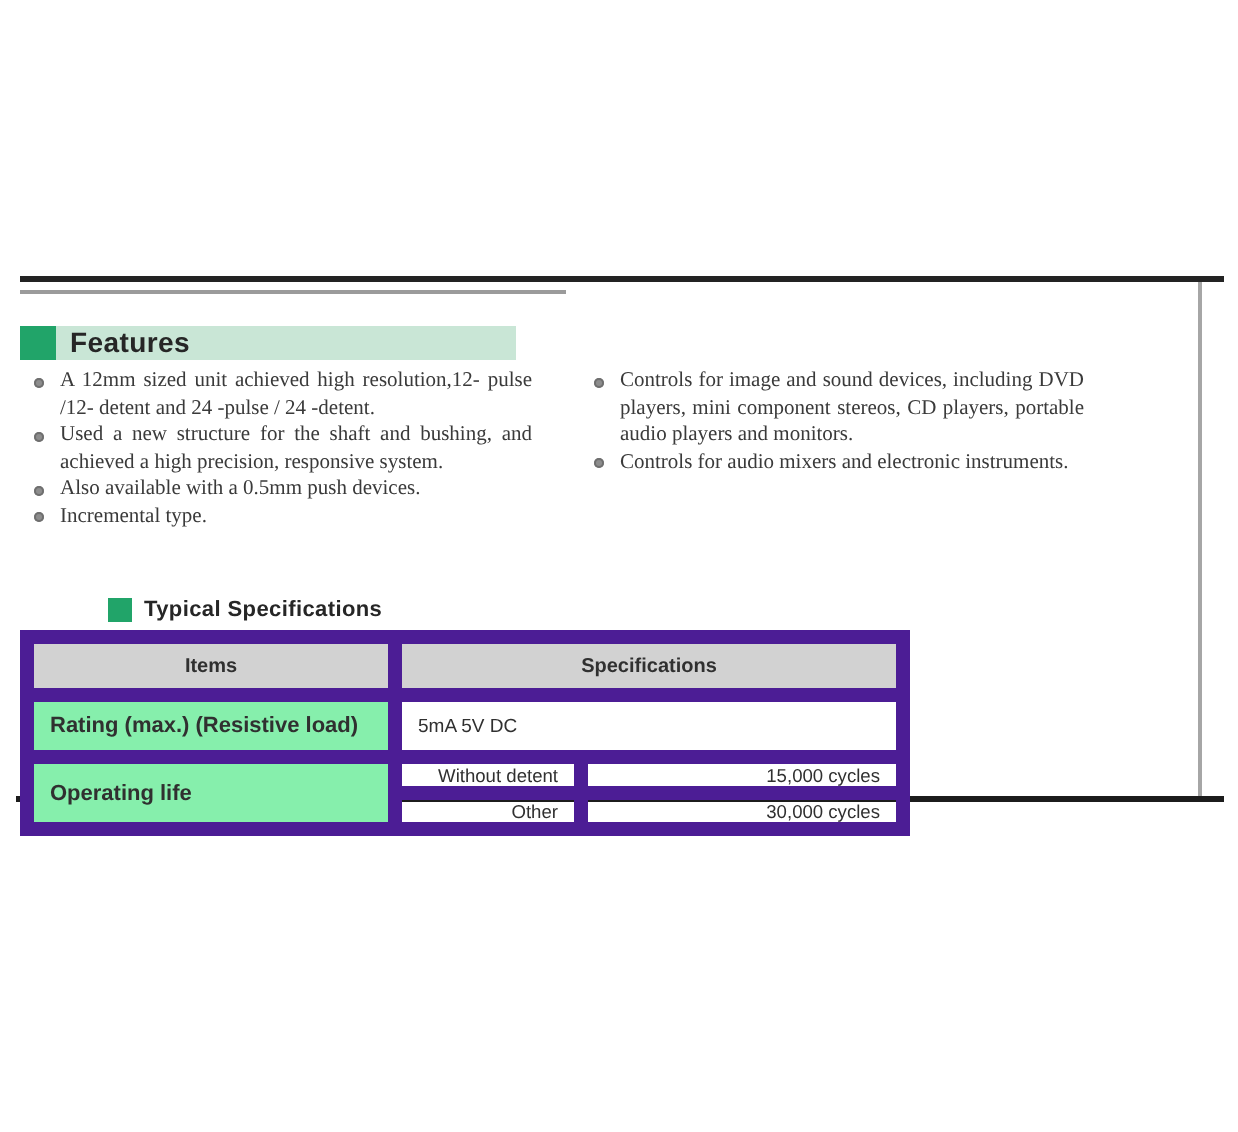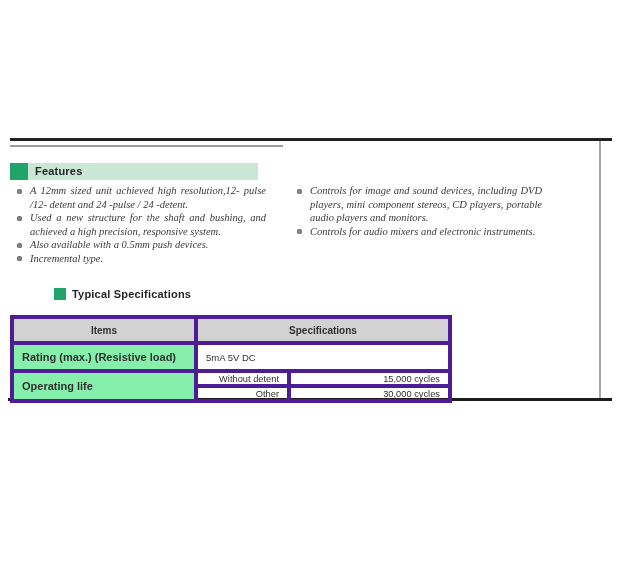--- a/index.html
+++ b/index.html
@@ -28,21 +28,21 @@
     display: flex;
     align-items: center;
   }
   .sec-header .sq {
     width: 18px;
     height: 17px;
     background: #21a469;
     flex: 0 0 auto;
   }
   .sec-title {
-    font-size: 11px;
+    font-size: 14px;
     font-weight: bold;
     color: #262626;
     padding-left: 7px;
     letter-spacing: 0.2px;
     line-height: 17px;
   }
   .features-header { left: 10px; width: 248px; }
   .applications-header { left: 290px; width: 253px; }
 
   
@@ -52,37 +52,37 @@
     margin: 0;
     padding: 0;
     font-family: "Liberation Serif", "DejaVu Serif", serif;
     font-size: 10.5px;
     line-height: 13.6px;
     color: #3a3a3a;
     text-align: justify;
   }
   .features-list { left: 10px; top: 184px; width: 256px; }
   .applications-list { left: 290px; top: 184px; width: 252px; }
-  .bullet-list li { position: relative; padding-left: 20px; margin: 0; font-style: italic; }
+  .bullet-list li { position: relative; padding-left: 20px; margin: 0; }
   .bullet-icon {
     position: absolute;
     left: 7px;
     top: 4.5px;
     width: 5px;
     height: 5px;
     border-radius: 50%;
     background: #8d8d8d;
     box-shadow: inset 0 0 0 1px #6f6f6f;
   }
 
   
   .specs-title-row {
     position: absolute;
     left: 10px;
-    top: 288px;
+    top: 299px;
     display: flex;
     align-items: center;
     padding-left: 44px;
   }
   .specs-title-row .sq-sm {
     width: 12px;
     height: 12px;
     background: #21a469;
     flex: 0 0 auto;
   }
@@ -97,21 +97,21 @@
     position: absolute;
     left: 10px;
     top: 315px;
     width: 438px;
     border-collapse: collapse;
     table-layout: fixed;
     font-size: 9.5px;
     color: #303030;
   }
   .spec-table th, .spec-table td {
-    border: 4px solid #4c1d95;
+    border: 7px solid #4c1d95;
     padding: 0 8px;
     overflow: hidden;
     white-space: nowrap;
   }
   .spec-table th {
     background: #d2d2d2;
     font-size: 10px;
     font-weight: bold;
     height: 22px;
     text-align: center;

